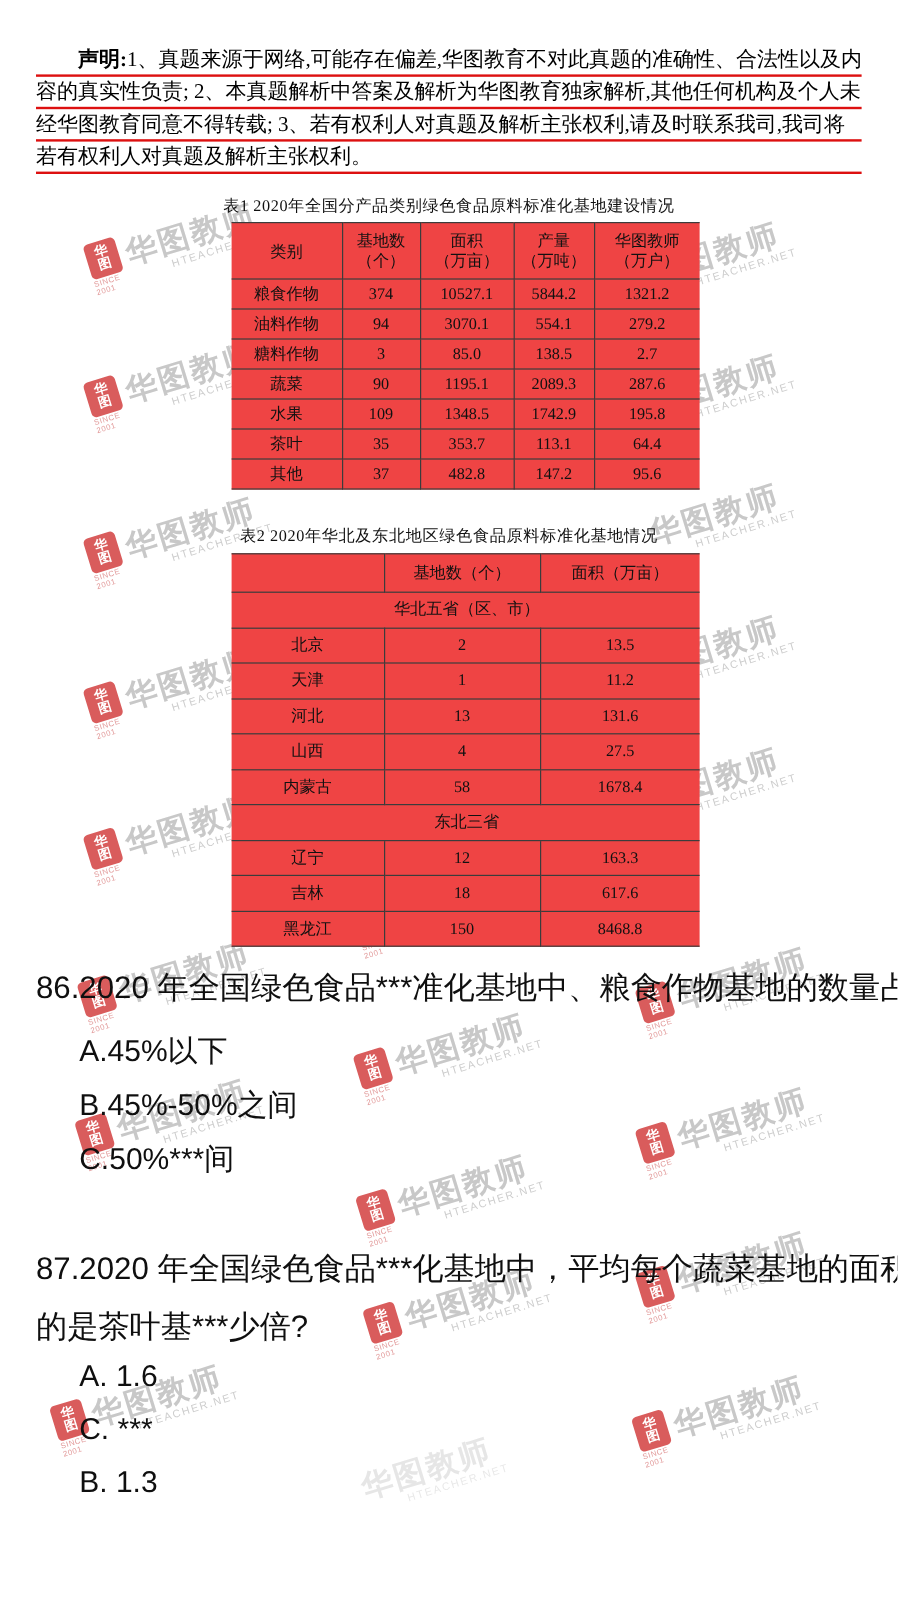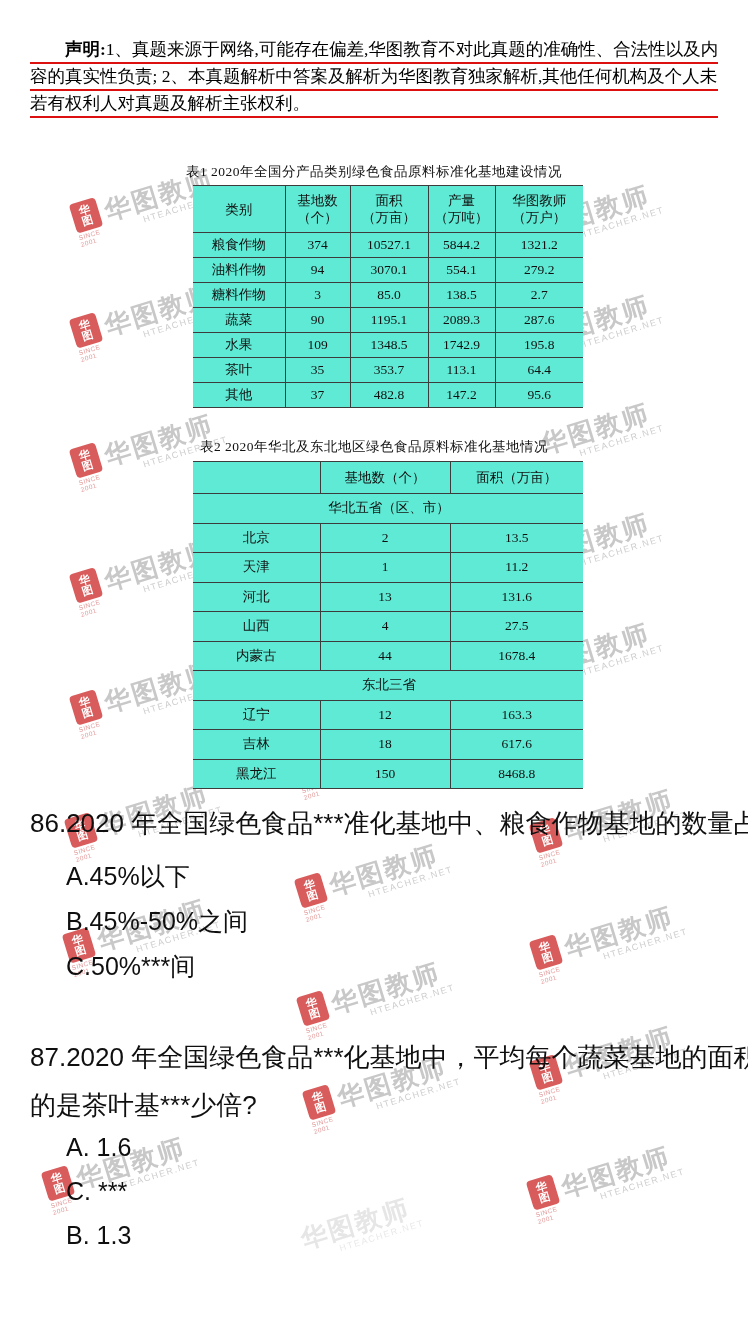--- a/index.html
+++ b/index.html
@@ -37,21 +37,21 @@
     color:#000000; font-size:17.5px;
   }
   .dl-line { height:27px; line-height:24px; border-bottom:2px solid #dd1010; white-space:nowrap; overflow:hidden; }
   .dl-indent { padding-left:35px; }
   .dl-label { font-weight:bold; }
   
   .tbl-title {
     position:absolute; z-index:1; left:0; width:748px; text-align:center;
     font-size:13.5px; color:#111; letter-spacing:.5px;
   }
-  table { position:absolute; z-index:1; left:193px; width:390px; border-collapse:collapse; table-layout:fixed; background:#5eead4; }
+  table { position:absolute; z-index:1; left:193px; width:390px; border-collapse:collapse; table-layout:fixed; background:#ef4444; }
   td,th { font-size:13.5px; font-weight:normal; text-align:center; vertical-align:middle; color:#111; padding:0; }
   #table1 { top:185px; border-top:1px solid #3c3c3c; }
   #table1 tr>* { border-bottom:1px solid #3c3c3c; }
   #table1 th { height:47px; line-height:17px; }
   #table1 td { height:25px; }
   #table2 { top:461px; border-top:1px solid #3c3c3c; }
   #table2 tr>* { border-bottom:1px solid #3c3c3c;margin-top:25px; }
   #table2 th { height:32px; }
   #table2 td { height:29.5px; }
   .vline { border-right:1px solid #3c3c3c; }
@@ -319,20 +319,21 @@
 
     <div class="wm-text">
         <div class="wm-brand">华图教师</div>
         <div class="wm-domain">HTEACHER.NET</div>
       </div>
   </div>
 
   <div id="disclaimer">
     <div class="dl-line dl-indent"><span class="dl-label">声明:</span><span>1、真题来源于网络,可能存在偏差,华图教育不对此真题的准确性、合法性以及内</span></div>
     <div class="dl-line">容的真实性负责; 2、本真题解析中答案及解析为华图教育独家解析,其他任何机构及个人未</div>
+    <div class="dl-line">经华图教育同意不得转载; 3、若有权利人对真题及解析主张权利,请及时联系我司,我司将</div>
     <div class="dl-line">若有权利人对真题及解析主张权利。</div>
   </div>
 
   <div class="tbl-title" style="top:163px">表1  2020年全国分产品类别绿色食品原料标准化基地建设情况</div>
   <table id="table1">
     <colgroup>
         <col style="width:92px">
         <col style="width:65px">
         <col style="width:78px">
         <col style="width:67px">
@@ -429,21 +430,21 @@
           <td class="vline">13</td>
           <td>131.6</td>
         </tr>
     <tr>
           <td class="vline">山西</td>
           <td class="vline">4</td>
           <td>27.5</td>
         </tr>
     <tr>
           <td class="vline">内蒙古</td>
-          <td class="vline">44</td>
+          <td class="vline">58</td>
           <td>1678.4</td>
         </tr>
     <tr>
           <td colspan="3" class="section-cell">东北三省</td>
         </tr>
     <tr>
           <td class="vline">辽宁</td>
           <td class="vline">12</td>
           <td>163.3</td>
         </tr>

